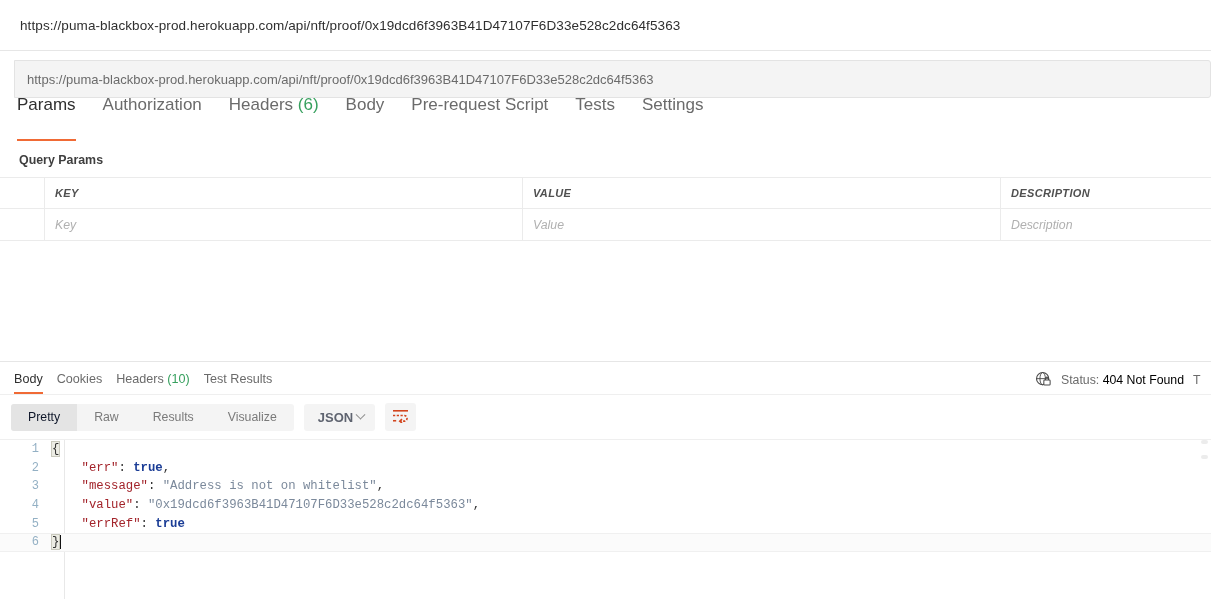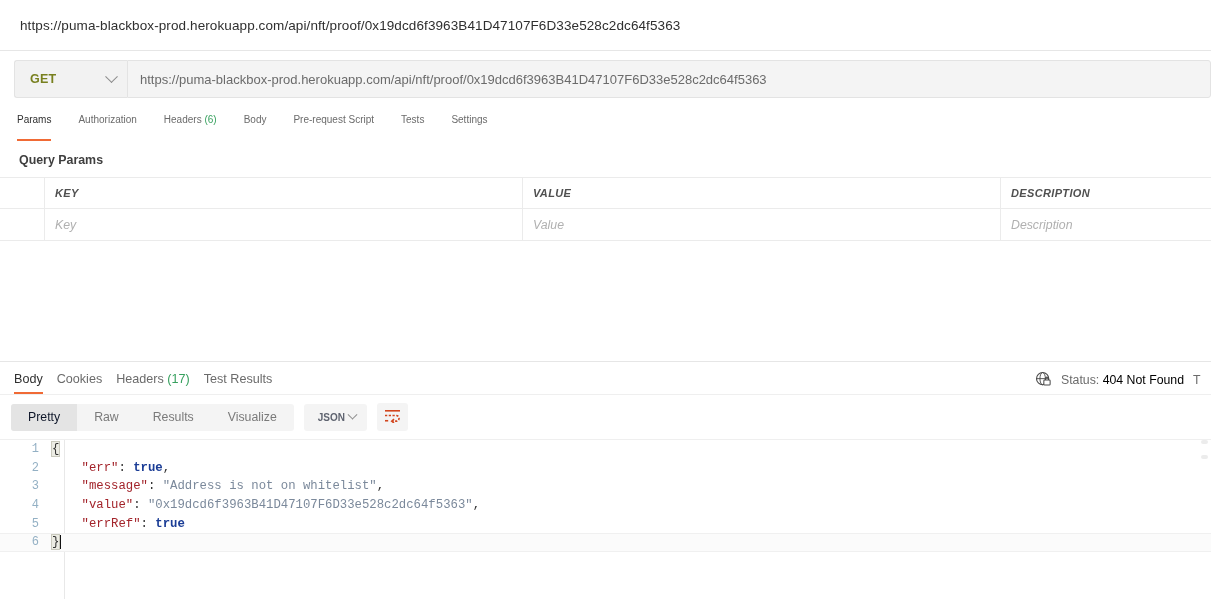--- a/index.html
+++ b/index.html
@@ -88,23 +88,23 @@
 
   
   .req-tabs {
     display: flex;
     align-items: flex-end;
     padding: 0 0 0 17px;
     height: 34px;
     gap: 0;
   }
   .req-tab {
-    font-size: 10px;
+    font-size: 17px;
     color: #6b6b6b;
-    padding: 0 13px 16px 0;
+    padding: 0 13px 26px 0;
     margin-right: 14px;
     position: relative;
     cursor: pointer;
     white-space: nowrap;
   }
   .req-tab:first-child { padding-left: 0; }
   .req-tab.active { color: #2f2f2f; }
   .req-tab.active::after {
     content: "";
     position: absolute;
@@ -207,21 +207,21 @@
     cursor: pointer;
     white-space: nowrap;
   }
   .seg-item.active { background: #e4e4e4; color: #0f172a; }
   .fmt-select {
     display: flex; align-items: center; gap: 4px;
     background: #f4f4f4;
     border-radius: 3px;
     height: 27px;
     padding: 0 11px 0 14px;
-    font-size: 10px;
+    font-size: 13px;
     color: #5f6470;
     font-weight: 600;
     cursor: pointer;
   }
   .fmt-select .chev { width: 7px; height: 7px; border-color:#8d8d8d; }
   .wrap-btn {
     width: 31px; height: 28px;
     background: #f4f4f4;
     border-radius: 3px;
     display: flex; align-items: center; justify-content: center;
@@ -287,24 +287,20 @@
 <body>
 
 <div class="app">
 
   <div class="title-strip">
     <div class="req-title">https://puma-blackbox-prod.herokuapp.com/api/nft/proof/0x19dcd6f3963B41D47107F6D33e528c2dc64f5363</div>
   </div>
 
   <div class="urlbar-row">
     <div class="url-group">
-      <div class="method-select">
-        <span class="m-label">GET</span>
-        <span class="chev"></span>
-      </div>
       <div class="url-input">https://puma-blackbox-prod.herokuapp.com/api/nft/proof/0x19dcd6f3963B41D47107F6D33e528c2dc64f5363</div>
     </div>
   </div>
 
   <div class="req-tabs" id="req-tabs">
       <div class="req-tab active"><span>Params</span></div>
       <div class="req-tab"><span>Authorization</span></div>
       <div class="req-tab"><span>Headers</span> <span class="count">(6)</span></div>
       <div class="req-tab"><span>Body</span></div>
       <div class="req-tab"><span>Pre-request Script</span></div>
@@ -329,21 +325,21 @@
     </div>
   </div>
 
   <div class="filler"></div>
 
   <div class="resp-sep">
     <div class="resp-head">
       <div class="resp-tabs" id="resp-tabs">
           <div class="resp-tab active"><span>Body</span></div>
           <div class="resp-tab"><span>Cookies</span></div>
-          <div class="resp-tab"><span>Headers</span> <span class="count">(17)</span></div>
+          <div class="resp-tab"><span>Headers</span> <span class="count">(10)</span></div>
           <div class="resp-tab"><span>Test Results</span></div>
         </div>
       <div class="resp-meta">
         <span class="globe-lock">
           <svg width="17" height="17" viewBox="0 0 20 20">
             <circle cx="9" cy="9" r="7.2" fill="none" stroke="#4a4a4a" stroke-width="1.3"></circle>
             <ellipse cx="9" cy="9" rx="3.2" ry="7.2" fill="none" stroke="#4a4a4a" stroke-width="1.1"></ellipse>
             <line x1="1.9" y1="9" x2="16.1" y2="9" stroke="#4a4a4a" stroke-width="1.1"></line>
             <rect x="10.4" y="10.6" width="7.4" height="6" rx="1" fill="#fff" stroke="#4a4a4a" stroke-width="1.2"></rect>
             <path d="M12.3 10.6 v-1.6 a1.8 1.8 0 0 1 3.6 0 v1.6" fill="none" stroke="#4a4a4a" stroke-width="1.2"></path>

